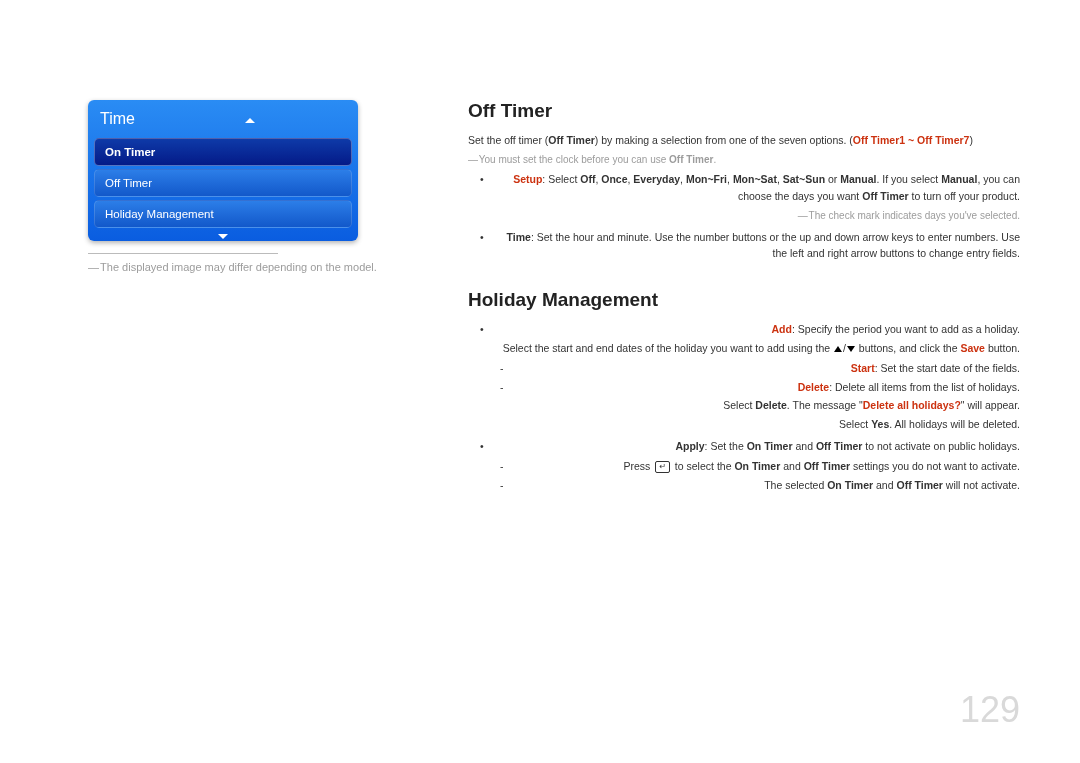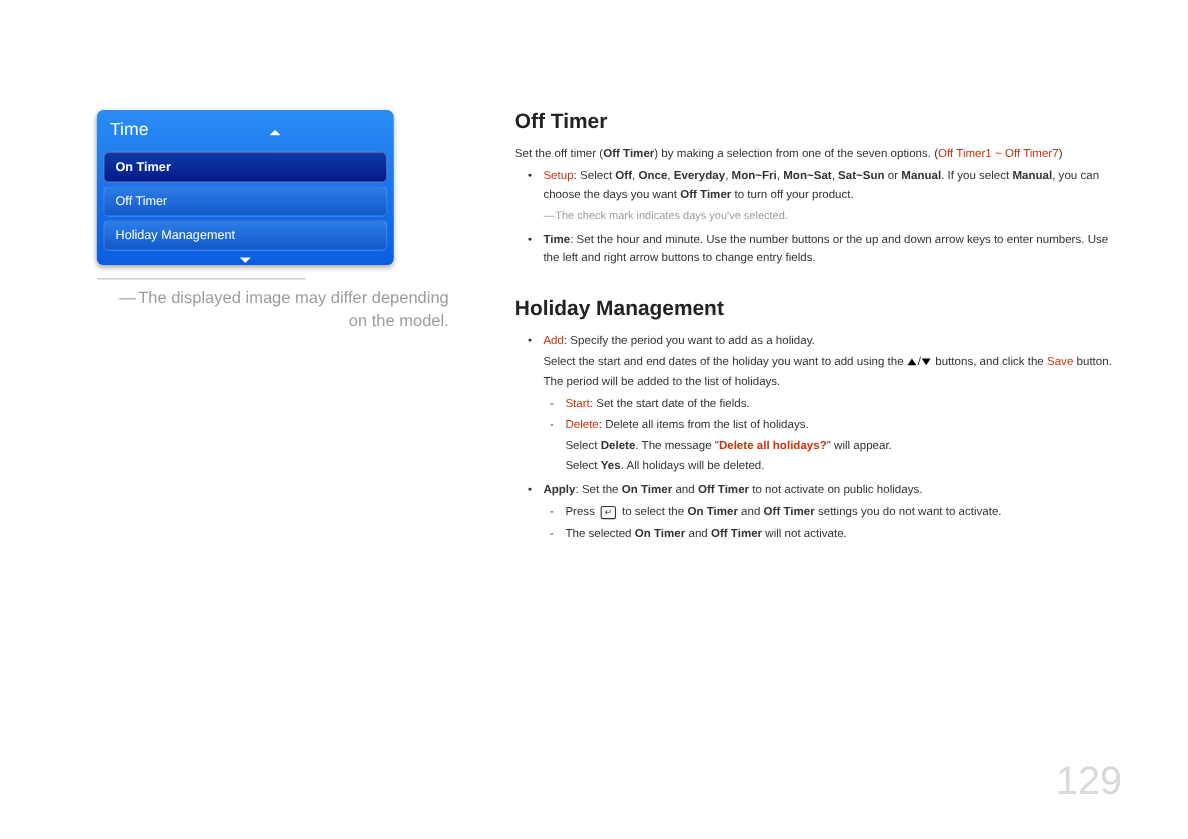--- a/index.html
+++ b/index.html
@@ -66,23 +66,22 @@
     border: 1px solid rgba(255,255,255,0.3);
   }
   .divider {
     border: none;
     border-top: 1px solid #bbb;
     width: 190px;
     margin: 12px 0 6px 0;
   }
   .footnote {
     color: #9c9c9c;
-    font-size: 15px;
+    font-size: 11px;
     line-height: 1.4;
-    text-align: right;
   }
   .footnote::before {
     content: "― ";
     letter-spacing: -1px;
   }
 
   h2 {
     font-size: 19px;
     font-weight: bold;
     margin: 0 0 10px 0;
@@ -104,20 +103,21 @@
   ul.bullets {
     list-style: none;
     padding: 0 0 0 26px;
     margin: 4px 0;
   }
   ul.bullets > li {
     position: relative;
     font-size: 10.5px;
     line-height: 1.55;
     margin-bottom: 6px;
+    text-align: right;
   }
   ul.bullets > li::before {
     content: "•";
     position: absolute;
     left: -14px;
     top: 0;
   }
   ul.dashes {
     list-style: none;
     padding: 0 0 0 20px;
@@ -135,21 +135,21 @@
     left: -14px;
     top: 0;
   }
   .sub-indented {
     padding-left: 0;
     margin: 2px 0;
     font-size: 10.5px;
     line-height: 1.55;
   }
   b { font-weight: bold; }
-  .hl { color: #cc3210; font-weight: normal; }
+  .hl { color: #cc3210; font-weight: bold; }
   .hl-nb { color: #cc3210; font-weight: bold; }
 
   .tri-up, .tri-down {
     display: inline-block;
     width: 0; height: 0;
     border-left: 4px solid transparent;
     border-right: 4px solid transparent;
     vertical-align: middle;
     margin: 0 1px;
   }
@@ -193,41 +193,43 @@
   </div>
 
   <div class="right-col">
 
     <h2>Off Timer</h2>
 
     <div class="body-line">
       <span>Set the off timer (</span><b>Off Timer</b><span>) by making a selection from one of the seven options. (</span><span class="hl">Off Timer1 ~ Off Timer7</span><span>)</span>
     </div>
 
+    <div class="grey-note">
+      <span>You must set the clock before you can use </span><b>Off Timer</b><span>.</span>
+    </div>
 
     <ul class="bullets">
       <li>
         <span class="hl">Setup</span><span>: Select </span><b>Off</b><span>, </span><b>Once</b><span>, </span><b>Everyday</b><span>, </span><b>Mon~Fri</b><span>, </span><b>Mon~Sat</b><span>, </span><b>Sat~Sun</b><span> or </span><b>Manual</b><span>. If you select </span><b>Manual</b><span>, you can choose the days you want </span><b>Off Timer</b><span> to turn off your product.</span>
         <div class="grey-note" style="margin-top:4px;">The check mark indicates days you've selected.</div>
       </li>
       <li>
         <b>Time</b><span>: Set the hour and minute. Use the number buttons or the up and down arrow keys to enter numbers. Use the left and right arrow buttons to change entry fields.</span>
       </li>
     </ul>
 
     <h2 class="second">Holiday Management</h2>
 
 
     <ul class="bullets">
       <li>
         <span class="hl">Add</span><span>: Specify the period you want to add as a holiday.</span>
         <div class="sub-indented">
           <span>Select the start and end dates of the holiday you want to add using the </span><span class="tri-up"></span>/<span class="tri-down"></span><span> buttons, and click the </span><span class="hl">Save</span><span> button.</span>
         </div>
-        <div class="sub-indented">The period will be added to the list of holidays.</div>
         <ul class="dashes">
           <li><span class="hl">Start</span><span>: Set the start date of the fields.</span></li>
           <li>
             <span class="hl">Delete</span><span>: Delete all items from the list of holidays.</span>
             <div class="sub-indented">
               <span>Select </span><b>Delete</b><span>. The message "</span><span class="hl-nb">Delete all holidays?</span><span>" will appear.</span>
             </div>
             <div class="sub-indented">
               <span>Select </span><b>Yes</b><span>. All holidays will be deleted.</span>
             </div>

